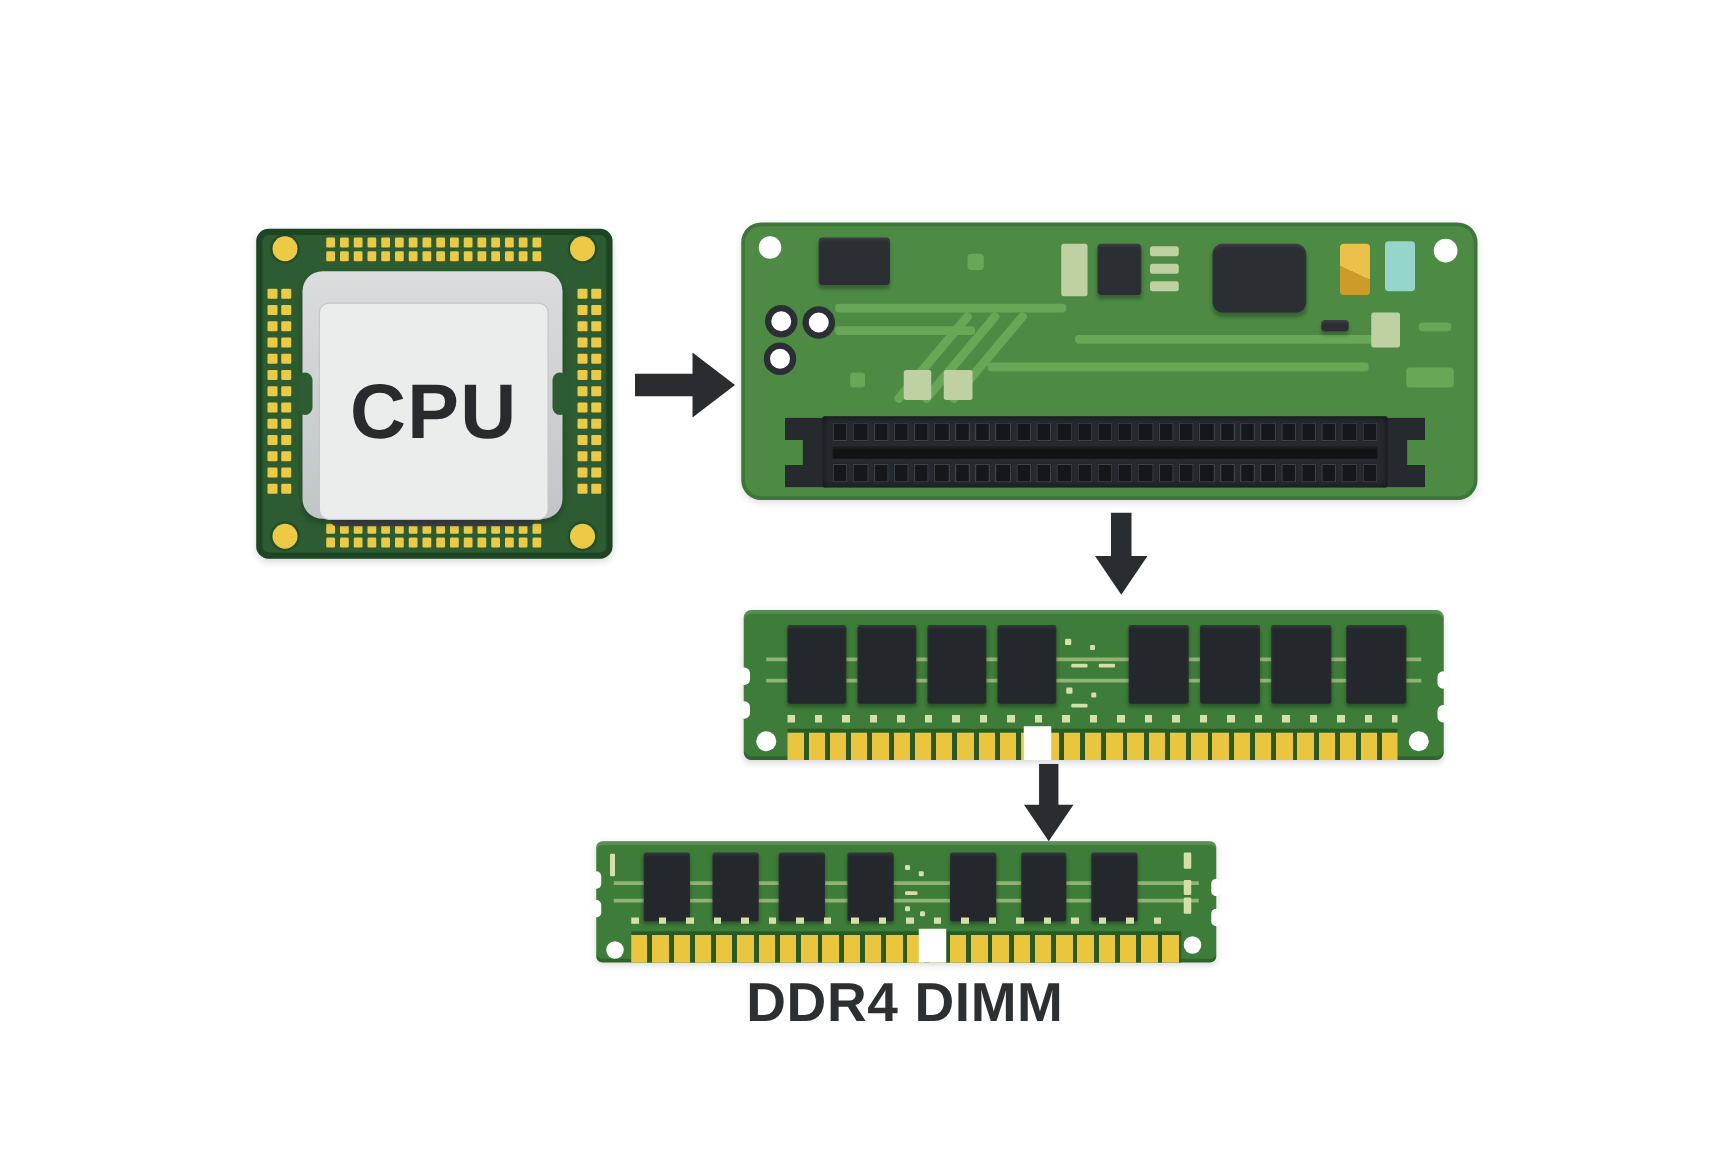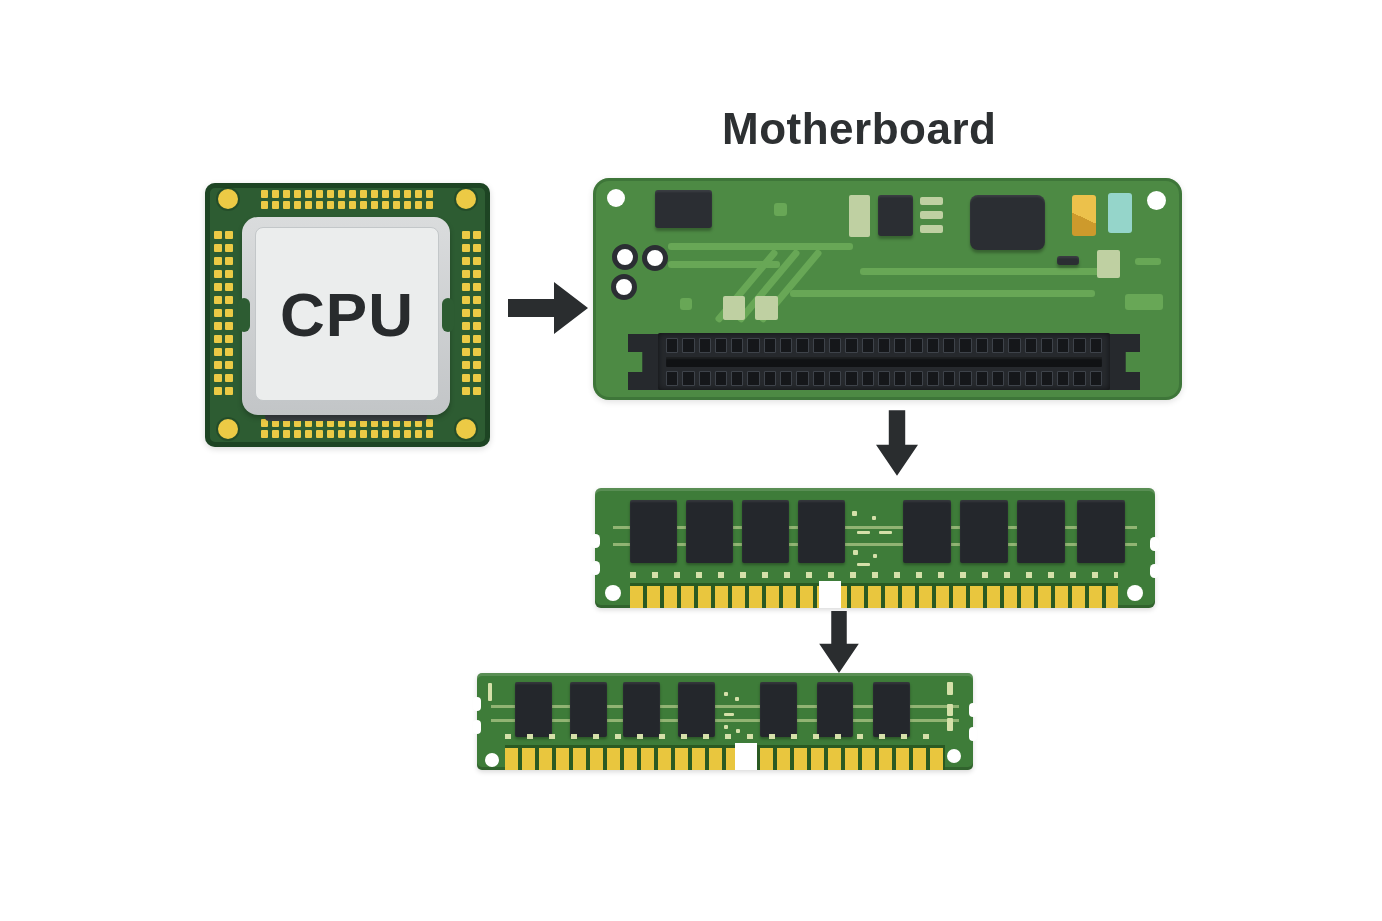--- a/index.html
+++ b/index.html
@@ -212,30 +212,29 @@
         <span></span>
         <span></span>
         <span></span>
       </div>
 
     <div class="abs cpu-shadowbar" style="left:60px;top:222px;width:162px;height:16px;"></div>
 
     <div class="abs ihs" style="left:37px;top:34px;width:208px;height:198px;"></div>
     <div class="abs ihs-notch" style="left:33px;top:115px;width:12px;height:34px;"></div>
     <div class="abs ihs-notch" style="left:237px;top:115px;width:12px;height:34px;"></div>
-    <div class="abs ihs-inner" style="left:50px;top:44px;width:182px;height:172px;text-align:right;">
+    <div class="abs ihs-inner" style="left:50px;top:59px;width:182px;height:172px;text-align:right;">
       <span class="cpu-text">CPU</span>
     </div>
   </div>
 
   <svg class="abs arrow" style="left:508px;top:282px;" width="80" height="52" viewBox="0 0 80 52">
     <polygon points="0,17 46,17 46,0 80,26 46,52 46,35 0,35" fill="var(--arrow)"></polygon>
   </svg>
 
-  <div class="big-label" style="left:722px;top:104px;">Motherboard</div>
 
   <div class="abs mb" style="left:593px;top:178px;width:589px;height:222px;">
     <div class="abs hole" style="left:14px;top:11px;width:18px;height:18px;"></div>
     <div class="abs hole" style="left:554px;top:13px;width:19px;height:19px;"></div>
 
     <div class="abs trace" style="left:75px;top:65px;width:185px;height:7px;"></div>
     <div class="abs trace" style="left:75px;top:83px;width:112px;height:7px;"></div>
     <div class="abs trace" style="left:150px;top:62px;width:7px;height:92px;transform:rotate(40deg);"></div>
     <div class="abs trace" style="left:172px;top:62px;width:7px;height:92px;transform:rotate(40deg);"></div>
     <div class="abs trace" style="left:194px;top:62px;width:7px;height:92px;transform:rotate(40deg);"></div>
@@ -401,14 +400,15 @@
 
     <div class="abs hole" style="left:8px;top:80px;width:14px;height:14px;"></div>
     <div class="abs hole" style="left:470px;top:76px;width:14px;height:14px;"></div>
 
     <div class="abs edge-notch" style="left:-4px;top:24px;width:8px;height:14px;"></div>
     <div class="abs edge-notch" style="left:-4px;top:47px;width:8px;height:14px;"></div>
     <div class="abs edge-notch" style="left:492px;top:30px;width:8px;height:14px;"></div>
     <div class="abs edge-notch" style="left:492px;top:54px;width:8px;height:14px;"></div>
   </div>
 
+  <div class="big-label" style="left:597px;top:778px;">DDR4 DIMM</div>
 
 </div>
 
 </body></html>

